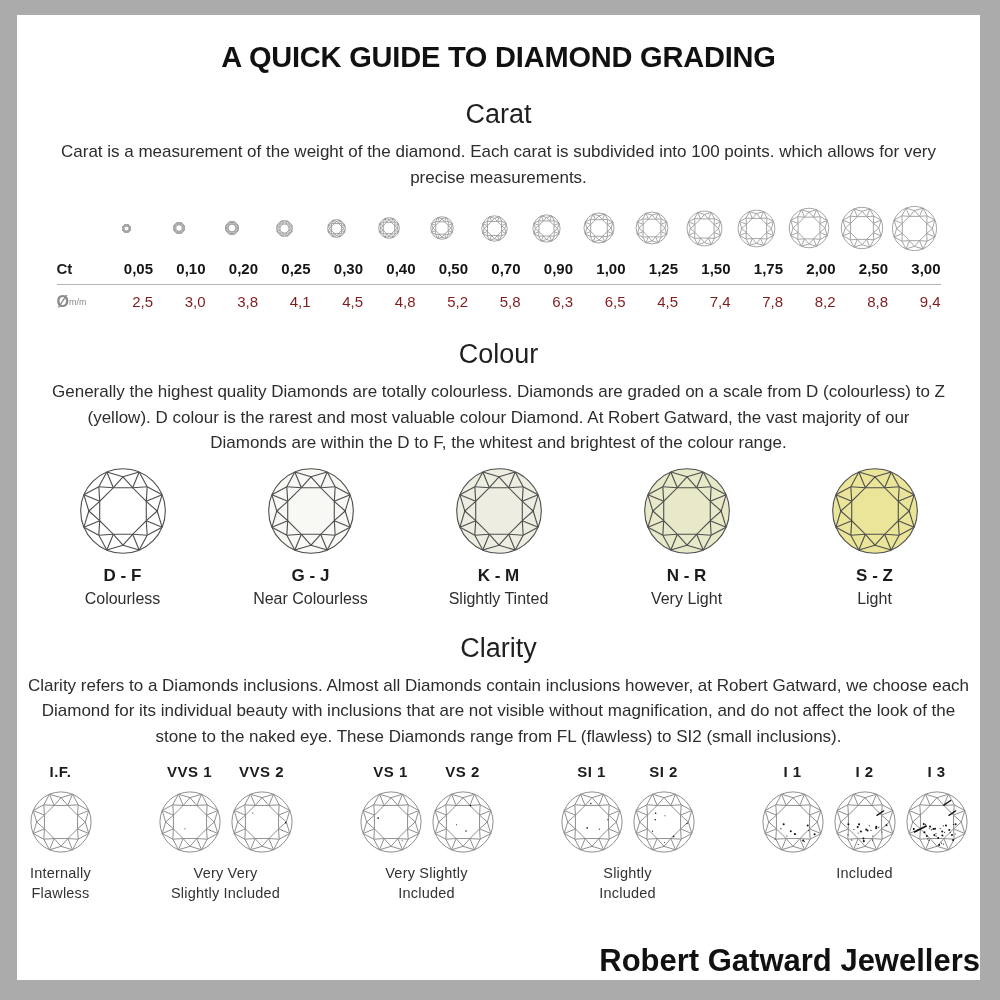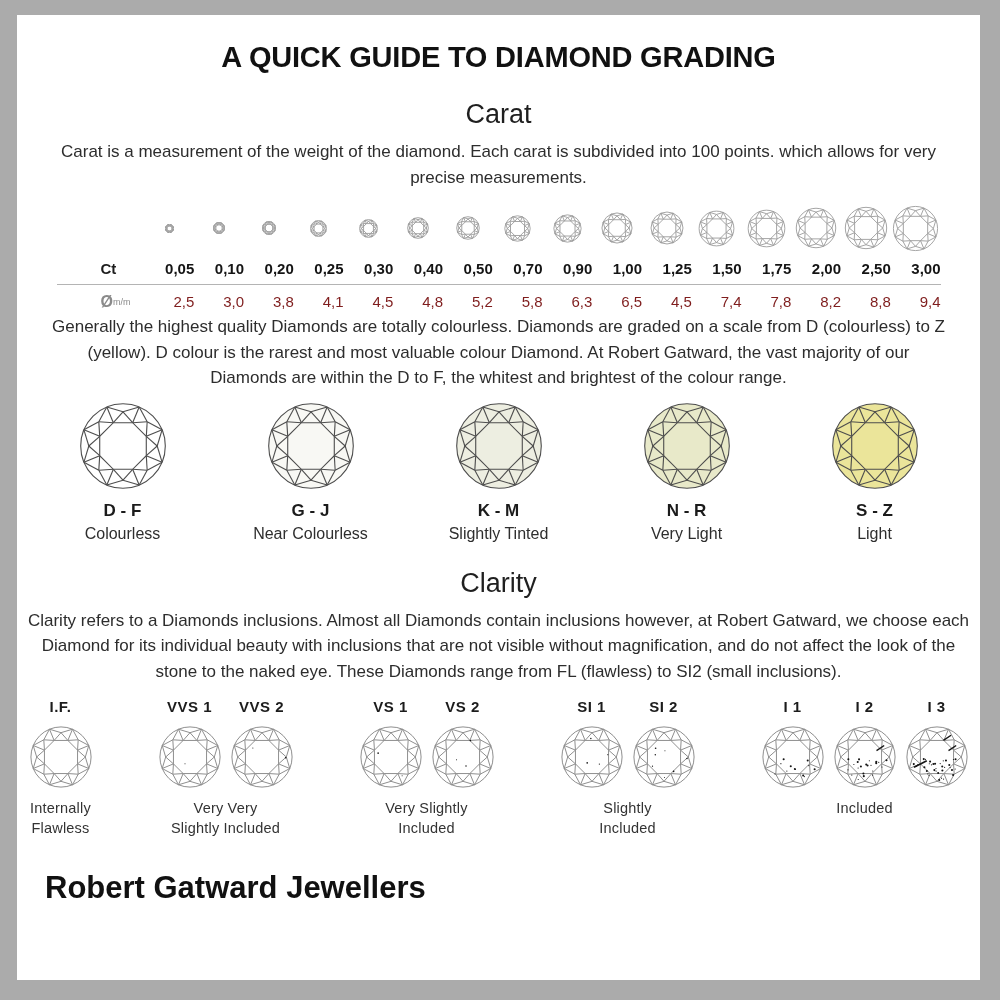--- a/index.html
+++ b/index.html
@@ -24,21 +24,21 @@
     font-size:27px;font-weight:400;color:#1f1f1f;
     margin:25px 0 9px;
   }
   .desc{
     font-size:17px;line-height:1.5;color:#2d2d2d;
     margin:0 auto 10px;max-width:900px;
   }
   .desc.clarity-desc{max-width:945px;margin-bottom:14px;}
   
   .carat-table{width:884px;margin:2px auto 0;}
-  .crow{display:flex;align-items:center;margin-left:44px;}
+  .crow{display:flex;align-items:center;}
   .crow .clabel{width:44px;flex:none;text-align:left;font-size:15px;font-weight:700;color:#1c1c1c;}
   .crow .ccell{flex:1;text-align:right;}
   .crow.icons{height:56px;}
   .crow.icons .ccell{display:flex;align-items:center;justify-content:center;height:56px;}
   .crow.vals{height:25px;}
   .ct-val{font-size:15px;font-weight:700;color:#141414;}
   .mm-val{font-size:15px;font-weight:400;color:#7f1d1d;}
   .diam-symbol{color:#8a8a8a;font-weight:700;font-size:16px;}
   .diam-unit{color:#8a8a8a;font-weight:400;font-size:9px;vertical-align:2px;}
   .ctable-divider{height:1px;background:#b4b4b4;margin:3px 0 4px;}
@@ -57,21 +57,21 @@
   .stones{display:flex;gap:8px;justify-content:center;}
   .stone{display:flex;flex-direction:column;align-items:center;}
   .glabel{font-size:15px;font-weight:700;color:#1c1c1c;margin-bottom:10px;letter-spacing:0.5px;}
   .gcaption{
     font-size:14.5px;color:#333;margin-top:10px;line-height:1.35;
     white-space:pre-line;letter-spacing:0.2px;
   }
   
   .footer{
     font-size:31px;font-weight:600;color:#111;
-    margin-top:32px;text-align:left;padding-left:28px;
+    margin-top:40px;text-align:right;padding-left:28px;
   }
   svg{display:block;}
 </style>
 </head>
 <body>
 
 <div class="page">
 
   <h1>A QUICK GUIDE TO DIAMOND GRADING</h1>
 
@@ -855,20 +855,21 @@
           <div class="ccell mm-val">7,4</div>
           <div class="ccell mm-val">7,8</div>
           <div class="ccell mm-val">8,2</div>
           <div class="ccell mm-val">8,8</div>
           <div class="ccell mm-val">9,4</div>
         </div>
     </div>
   </section>
 
   <section>
+    <h2>Colour</h2>
     <p class="desc">Generally the highest quality Diamonds are totally colourless. Diamonds are graded on a scale from D (colourless) to Z (yellow). D colour is the rarest and most valuable colour Diamond. At Robert Gatward, the vast majority of our Diamonds are within the D to F, the whitest and brightest of the colour range.</p>
     <div class="colour-row" id="colour-row">
         <div class="citem">
           <div style="display:flex;justify-content:center;">
             <svg width="90" height="90" viewBox="0 0 100 100">
               <circle cx="50" cy="50" r="47" fill="#ffffff" stroke="#4d4d4d" stroke-width="1.1" vector-effect="non-scaling-stroke"></circle>
               <polygon points="75.87,39.28 60.72,24.13 39.28,24.13 24.13,39.28 24.13,60.72 39.28,75.87 60.72,75.87 75.87,60.72" fill="none" stroke="#4d4d4d" stroke-width="1.1" vector-effect="non-scaling-stroke"></polygon>
               <line x1="75.87" y1="39.28" x2="93.42" y2="32.01" stroke="#4d4d4d" stroke-width="1.1" vector-effect="non-scaling-stroke"></line>
               <line x1="60.72" y1="24.13" x2="67.99" y2="6.58" stroke="#4d4d4d" stroke-width="1.1" vector-effect="non-scaling-stroke"></line>
               <line x1="39.28" y1="24.13" x2="32.01" y2="6.58" stroke="#4d4d4d" stroke-width="1.1" vector-effect="non-scaling-stroke"></line>

